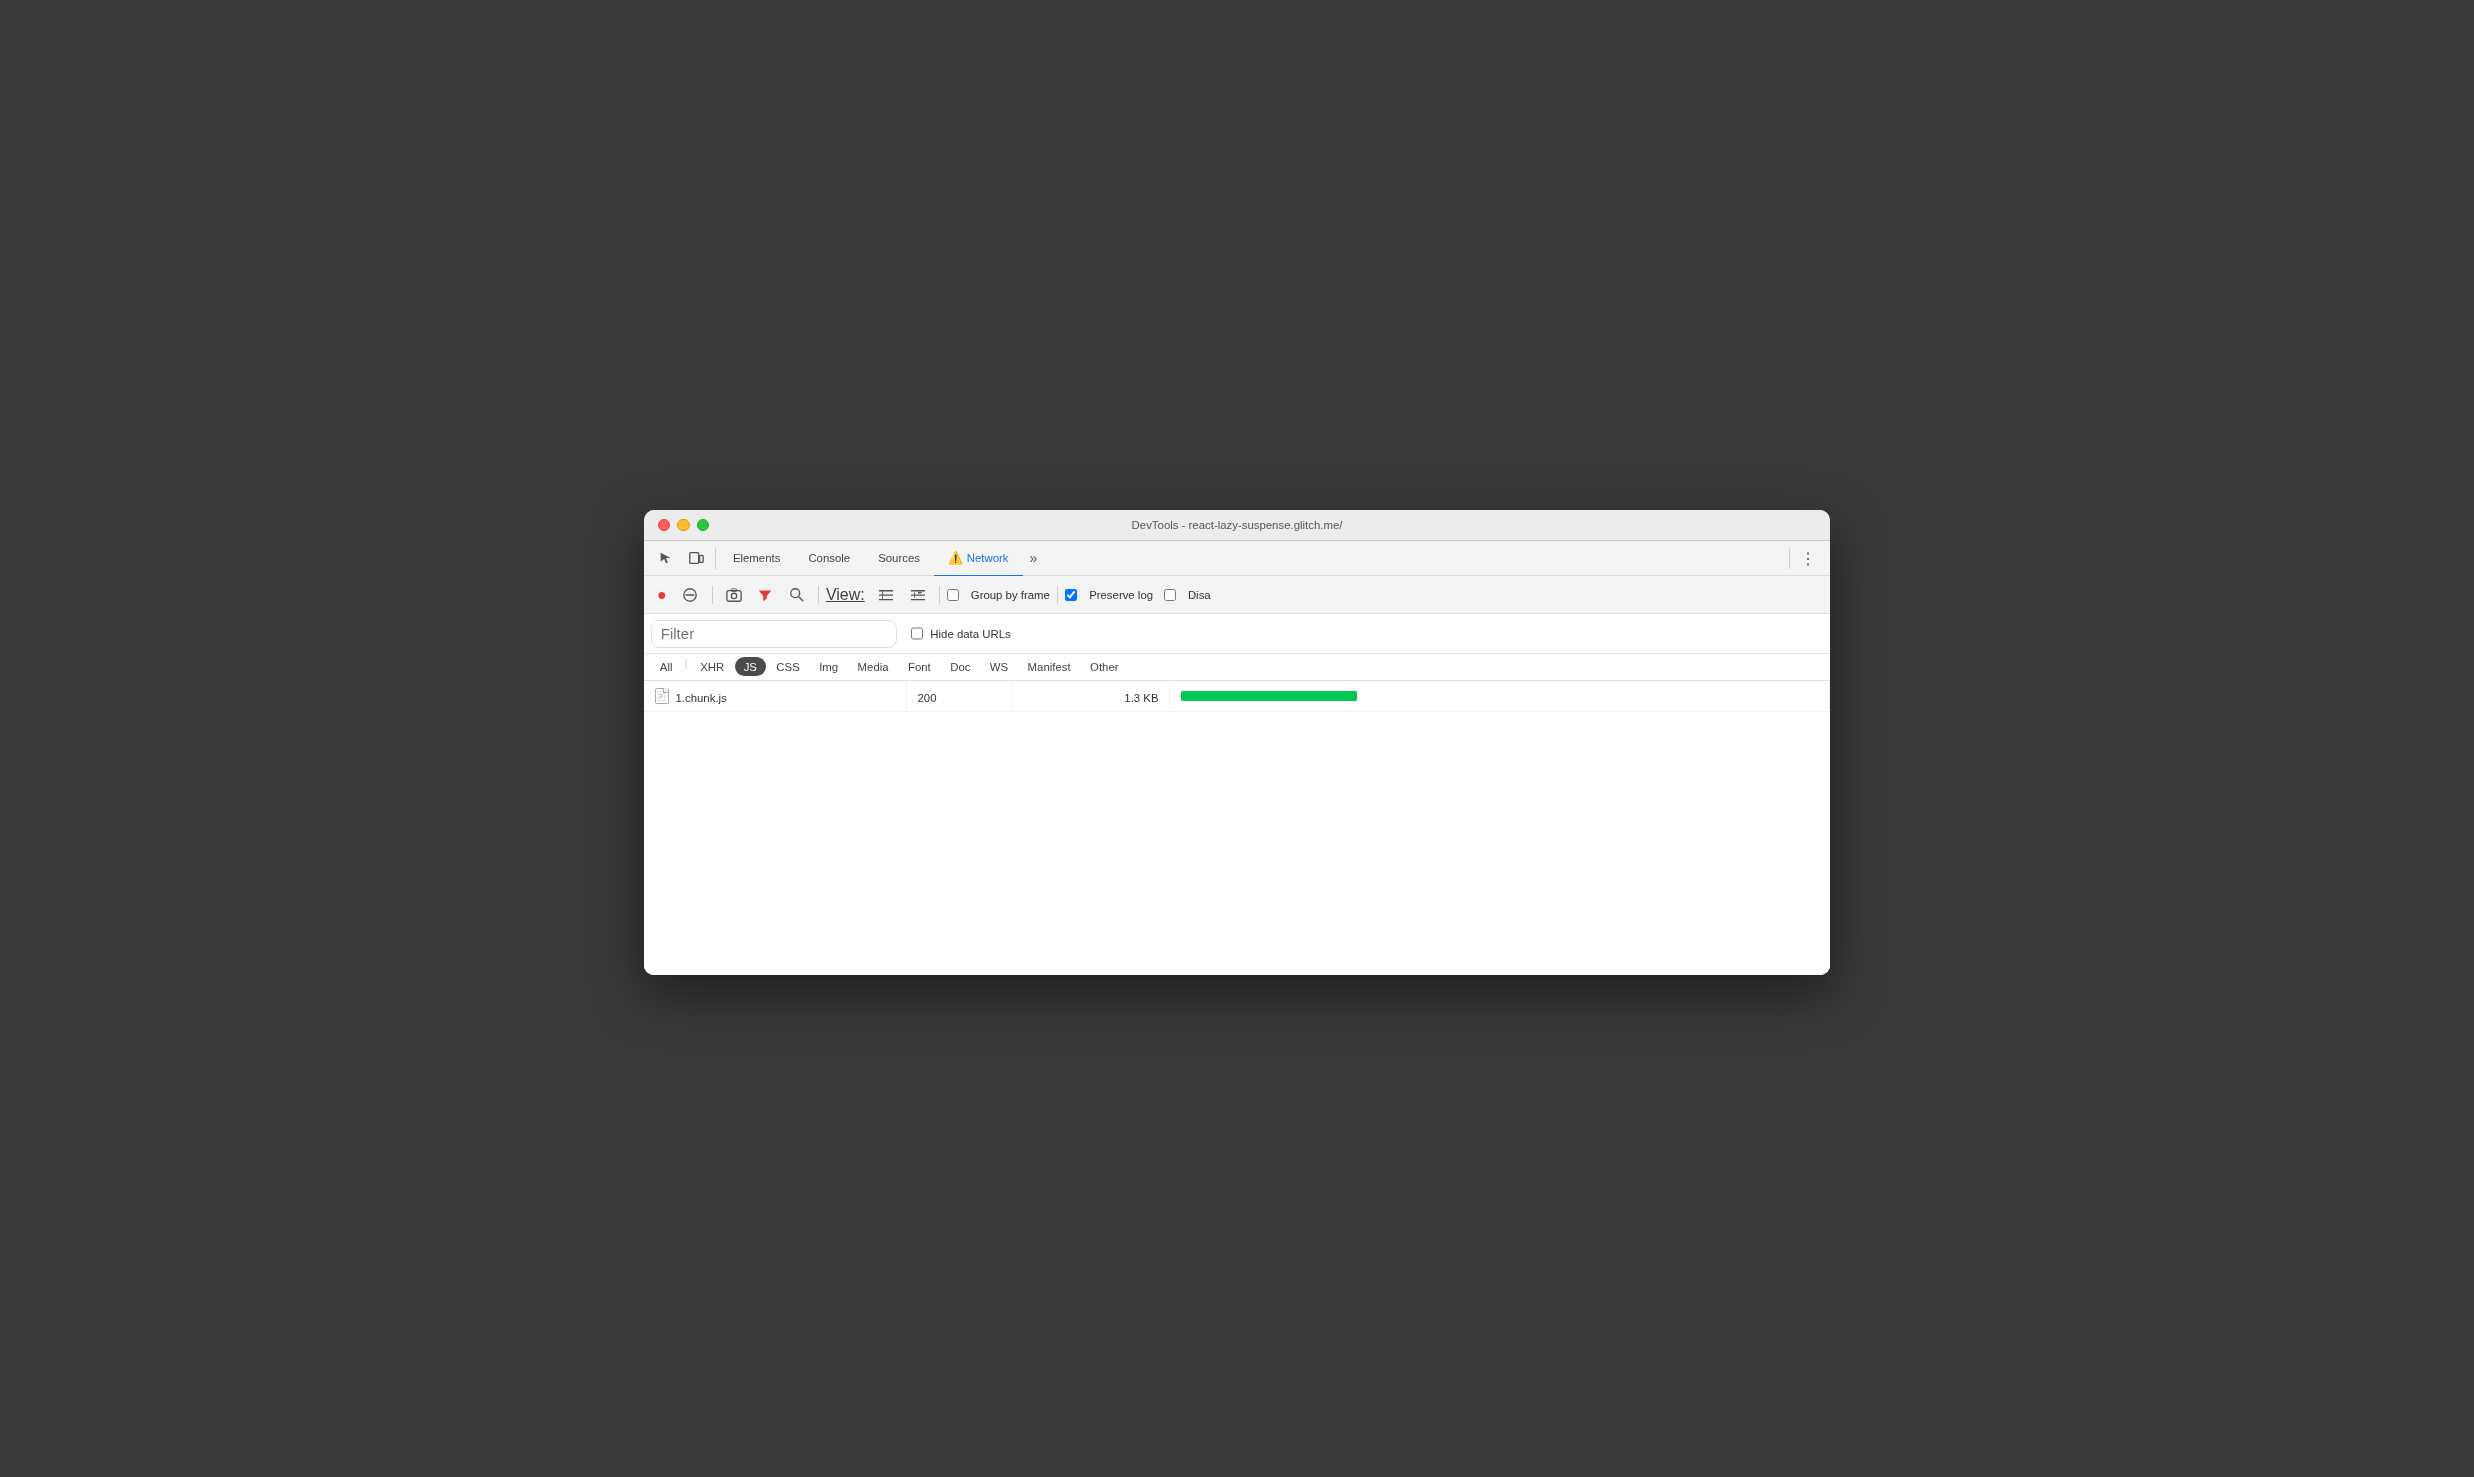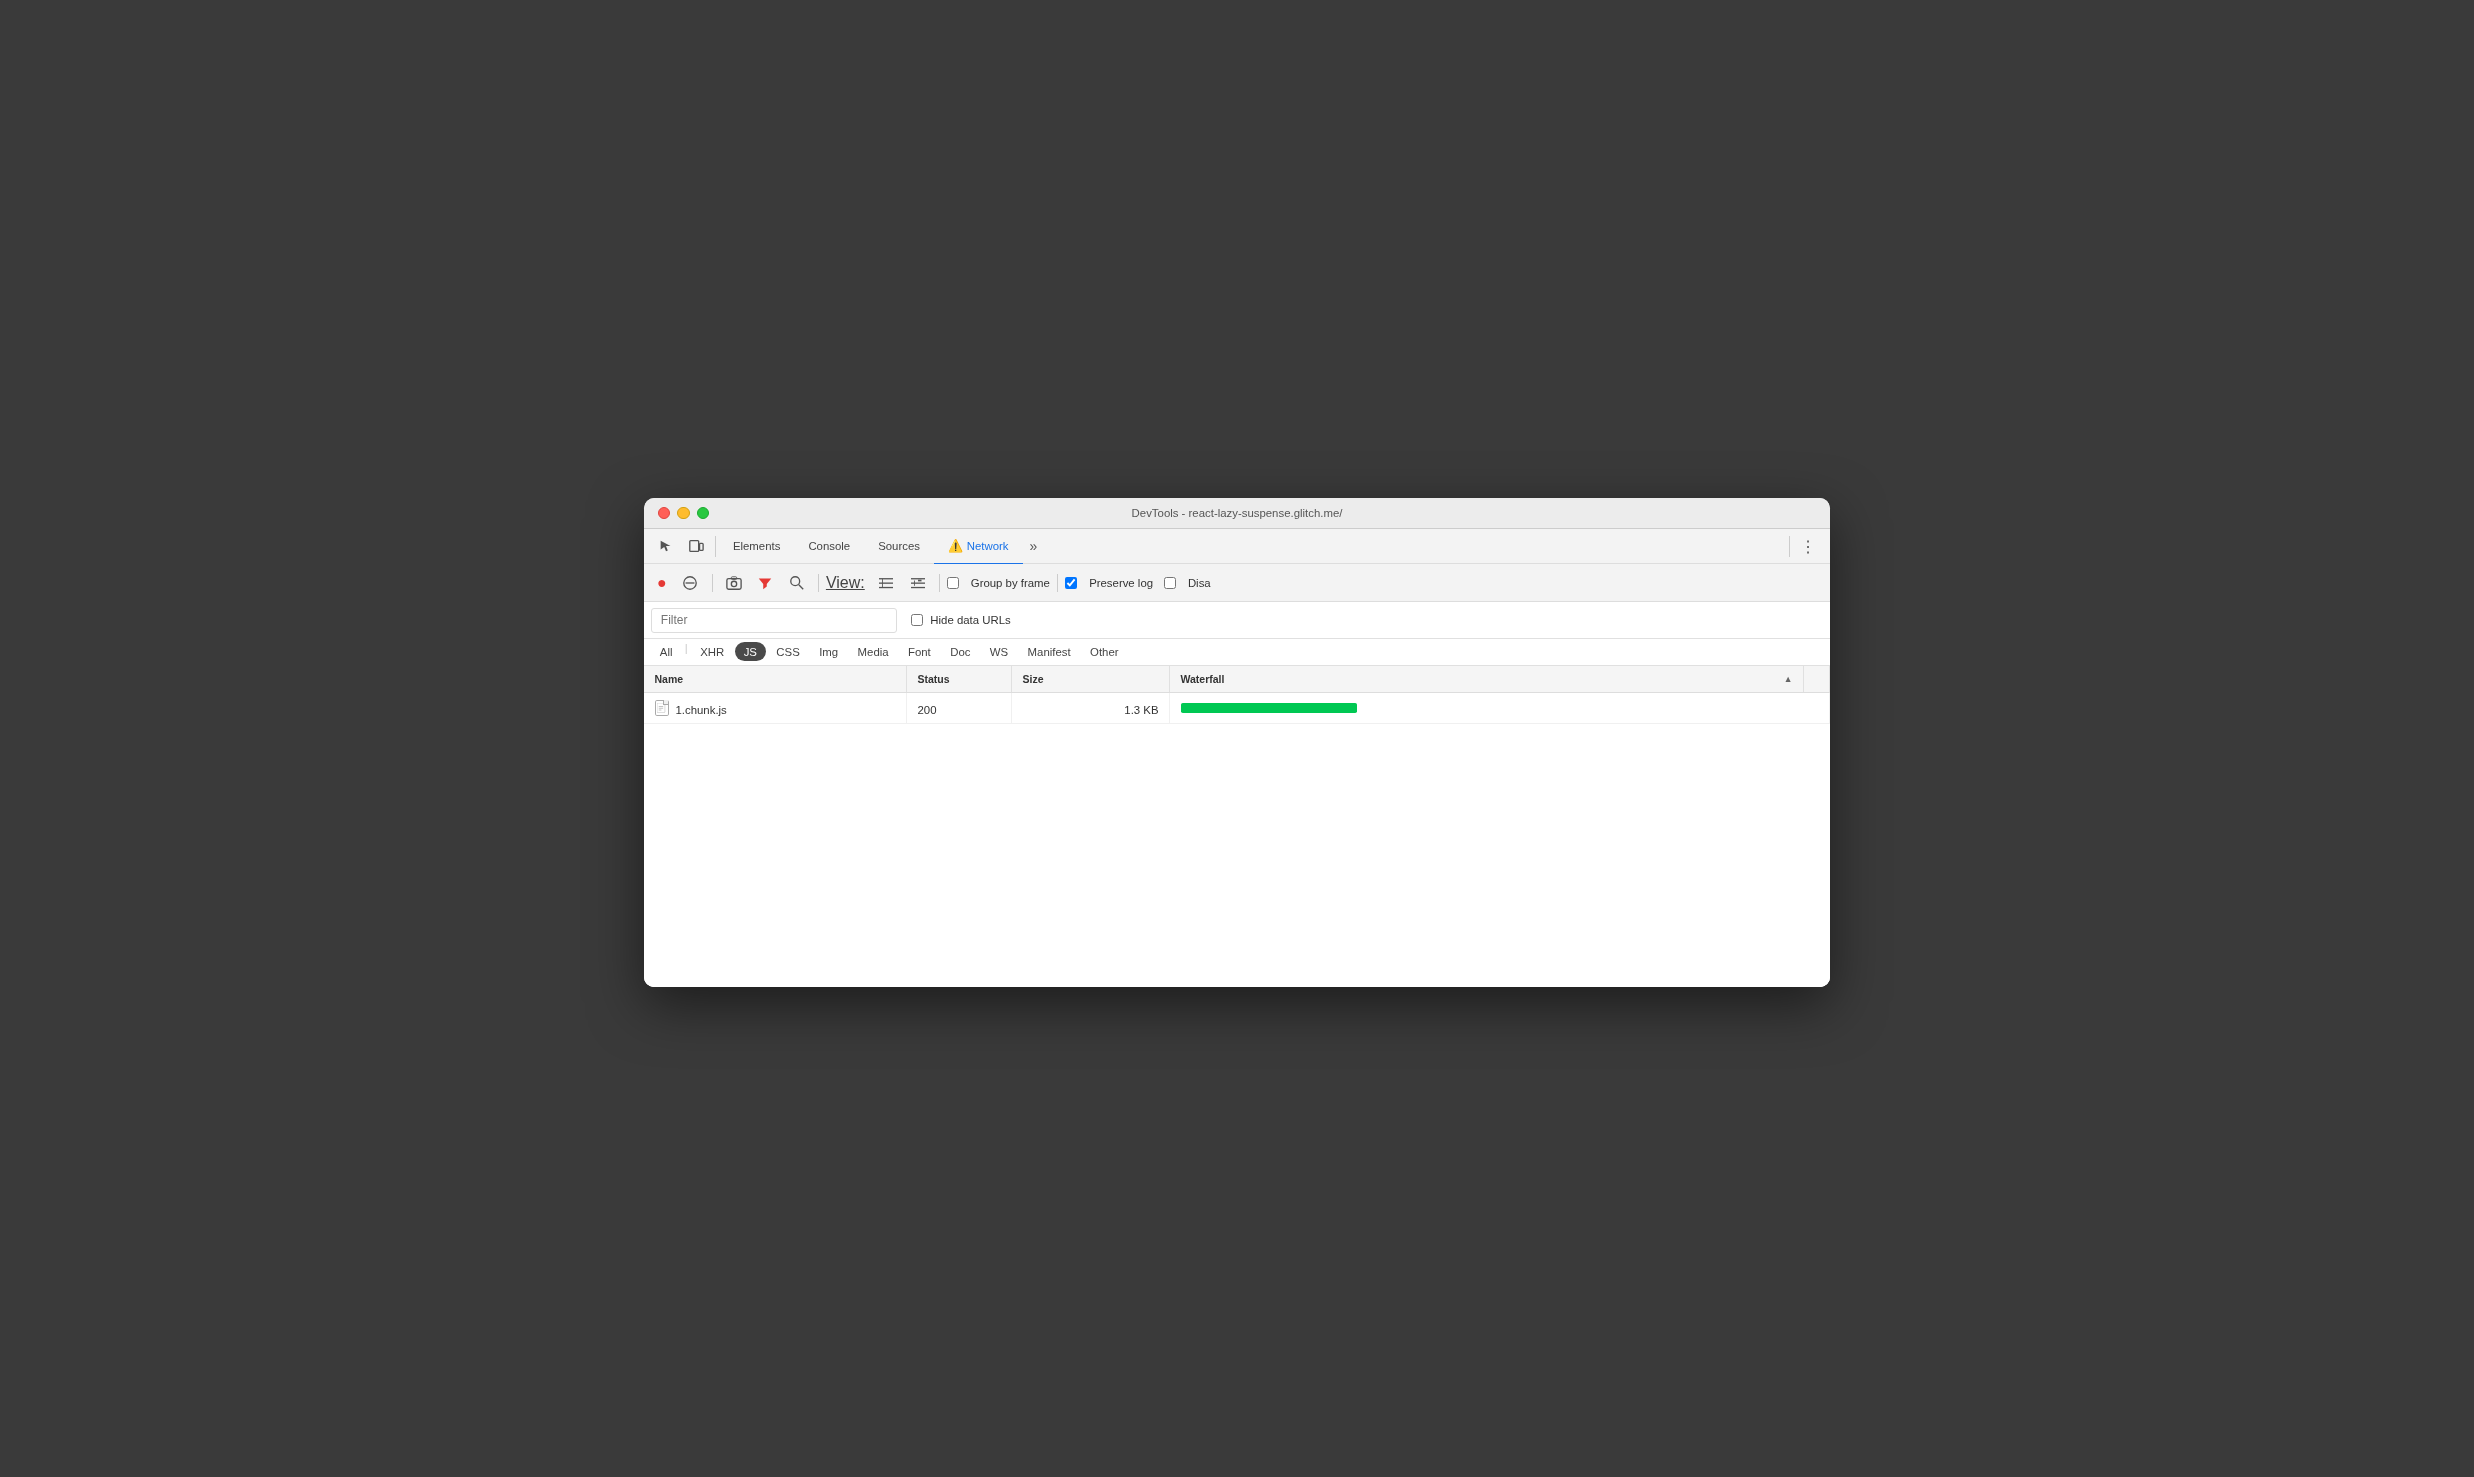--- a/index.html
+++ b/index.html
@@ -188,23 +188,23 @@
       display: flex;
       align-items: center;
       background: #fff;
       border-bottom: 0.9px solid #e0e0e0;
       padding: 5.3px 7px;
       gap: 14px;
     }
 
     .filter-input {
       border: 0.9px solid #ddd;
-      border-radius: 3px;
+      border-radius: 8px;
       padding: 4.4px 8.8px;
-      font-size: 12px;
+      font-size: 15px;
       width: 246px;
       color: #999;
       outline: none;
     }
 
     .hide-data-urls {
       display: flex;
       align-items: center;
       gap: 7px;
       font-size: 11.4px;
@@ -508,36 +508,20 @@
       <button class="type-btn">Media</button>
       <button class="type-btn">Font</button>
       <button class="type-btn">Doc</button>
       <button class="type-btn">WS</button>
       <button class="type-btn">Manifest</button>
       <button class="type-btn">Other</button>
     </div>
 
     <div class="network-table">
 
-      <div class="table-header">
-        <div class="th">
-          <span>Name</span>
-        </div>
-        <div class="th">
-          <span>Status</span>
-        </div>
-        <div class="th">
-          <span>Size</span>
-        </div>
-        <div class="th waterfall-header">
-          <span>Waterfall</span>
-          <span class="sort-arrow">▲</span>
-        </div>
-        <div class="th"></div>
-      </div>
 
       <div class="table-row">
         <div class="td name-cell">
           <div class="file-icon">
             <svg width="8.8" height="10.5" viewBox="0 0 10 12">
               <rect x="0" y="0" width="9" height="11" rx="1" fill="white" stroke="#aaa" stroke-width="0.5"></rect>
               <line x1="2" y1="4" x2="7" y2="4" stroke="#aaa" stroke-width="0.8"></line>
               <line x1="2" y1="6" x2="7" y2="6" stroke="#aaa" stroke-width="0.8"></line>
               <line x1="2" y1="8" x2="5" y2="8" stroke="#aaa" stroke-width="0.8"></line>
             </svg>

